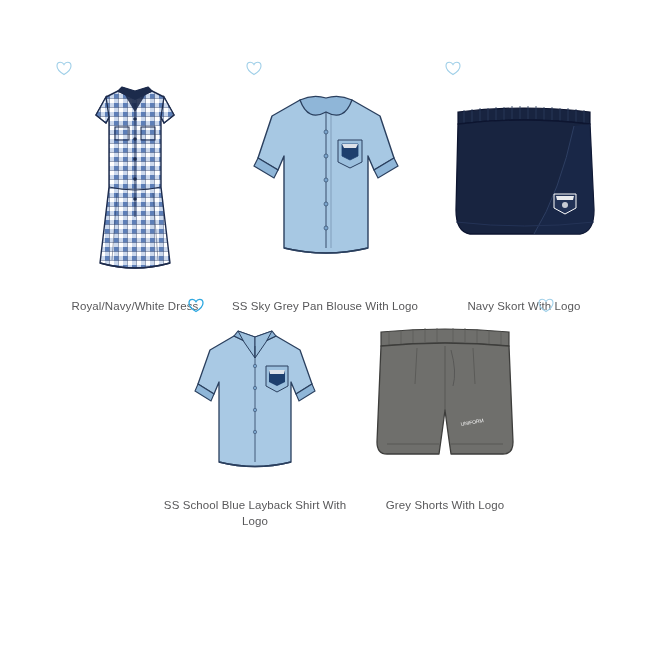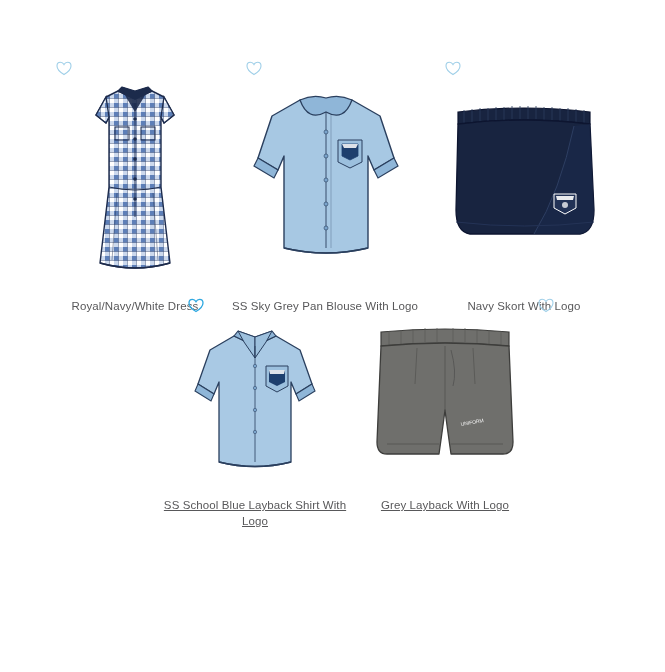--- a/index.html
+++ b/index.html
@@ -66,21 +66,21 @@
   #card-2 .wish-btn { left: 18px; top: 0px; }
   #card-3 .wish-btn { left: 30px; top: 0px; }
   #card-4 .wish-btn { left: 190px; top: 0px; }
 
   #card-0 .product-image { margin-top: 10px; }
   #card-1 .product-image { margin-top: 10px; }
   #card-2 .product-image { margin-top: 10px; }
   #card-3 .product-image { margin-top: 10px; height: 190px; }
   #card-4 .product-image { margin-top: 10px; height: 190px; }
 
-  #card-3 .product-title, #card-4 .product-title { margin-top: 4px; text-decoration: underline; }
+  #card-3 .product-title, #card-4 .product-title { margin-top: 4px; }
 </style>
 </head>
 <body>
 
 <div class="catalog">
 
   <div class="product-card" id="card-0">
     <button class="wish-btn" aria-label="wishlist">
       <svg width="16" height="15" viewBox="0 0 16 15">
         <path d="M8 13.5 C8 13.5 1 9.2 1 4.9 C1 2.7 2.6 1.3 4.4 1.3 C5.9 1.3 7.3 2.3 8 3.6 C8.7 2.3 10.1 1.3 11.6 1.3 C13.4 1.3 15 2.7 15 4.9 C15 9.2 8 13.5 8 13.5 Z" fill="none" stroke="#9fcfe8" stroke-width="1.1"></path>
@@ -271,16 +271,16 @@
         <line x1="108" y1="34" x2="110" y2="70" stroke="#555553" stroke-width="0.8"></line>
 
         <path d="M22 130 L74 130" fill="none" stroke="#555553" stroke-width="0.9"></path>
         <path d="M86 130 L138 130" fill="none" stroke="#555553" stroke-width="0.9"></path>
 
         <g transform="translate(96,112) rotate(-10)">
           <text x="0" y="0" font-family="Liberation Sans, sans-serif" font-size="5" fill="#ffffff" opacity="0.9">UNIFORM</text>
         </g>
       </svg>
     </div>
-    <div class="product-title">Grey Layback With Logo</div>
+    <div class="product-title">Grey Shorts With Logo</div>
   </div>
 
 </div>
 
 </body></html>

